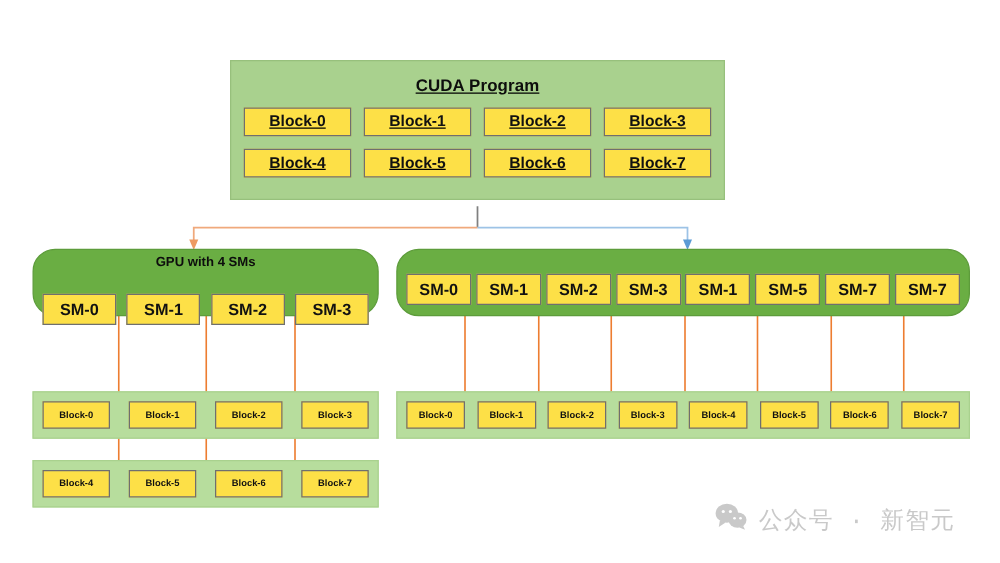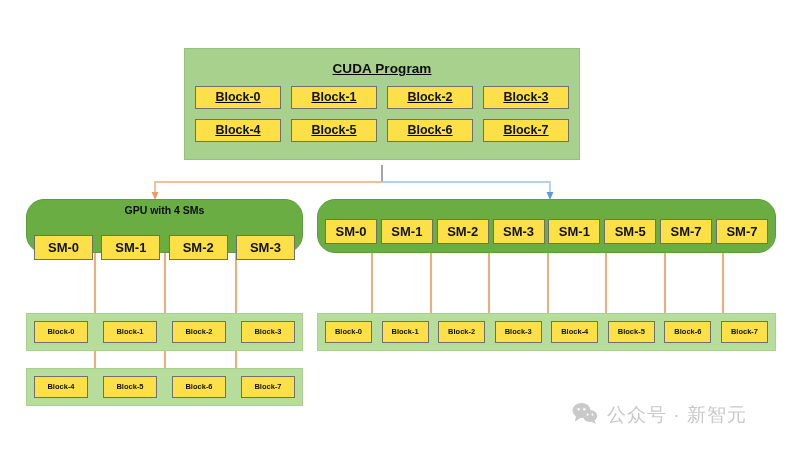--- a/index.html
+++ b/index.html
@@ -171,21 +171,21 @@
     left: 572px;
     top: 402px;
     display: flex;
     align-items: center;
     gap: 9px;
     z-index: 3;
   }
   .wm-text {
     font-size: 19px;
     color: #c9c9c9;
-    font-family: Liberation Sans, sans-serif;
+    font-family: Liberation Mono, monospace;
     white-space: nowrap;
     letter-spacing: 1px;
   }
 </style>
 </head>
 <body>
 
 <div id="stage">
 
   <svg id="connectors" viewBox="0 0 800 450" width="800" height="450">

